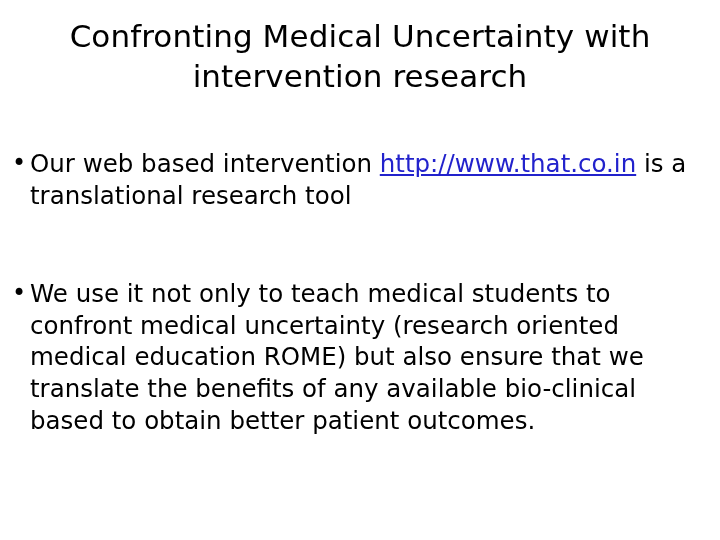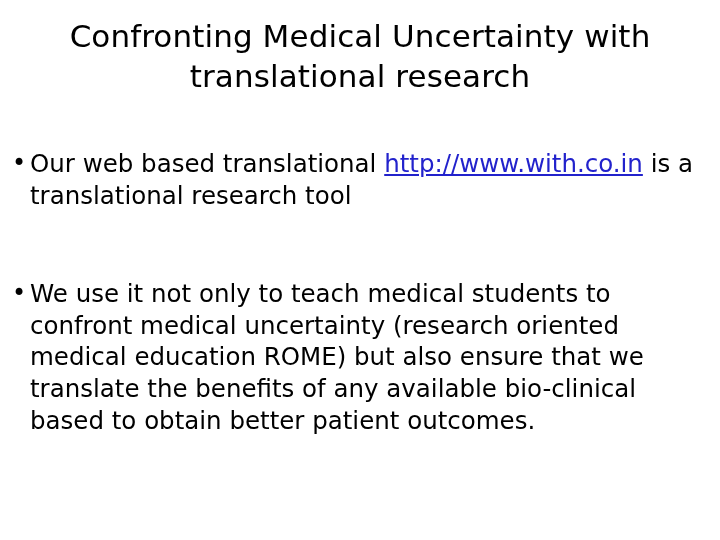--- a/index.html
+++ b/index.html
@@ -63,27 +63,27 @@
   .link {
     color: #2222cc;
     text-decoration: underline;
   }
 </style>
 </head>
 <body>
 
 <div class="slide">
 
-  <div class="slide-title">Confronting Medical Uncertainty with translational research</div>
+  <div class="slide-title">Confronting Medical Uncertainty with intervention research</div>
 
   <div class="body-block">
 
     <div class="bullet-row">
       <div class="bullet-mark">•</div>
-      <div class="bullet-text"><span>Our web based translational </span><a class="link" href="#">http://www.with.co.in</a><span> is a translational research tool</span></div>
+      <div class="bullet-text"><span>Our web based intervention </span><a class="link" href="#">http://www.that.co.in</a><span> is a translational research tool</span></div>
     </div>
 
     <div class="bullet-gap"></div>
 
     <div class="bullet-row">
       <div class="bullet-mark">•</div>
       <div class="bullet-text">We use it not only to teach medical students to confront medical uncertainty (research oriented medical education ROME) but also ensure that we translate the benefits of any available bio-clinical based to obtain better patient outcomes.</div>
     </div>
 
   </div>

